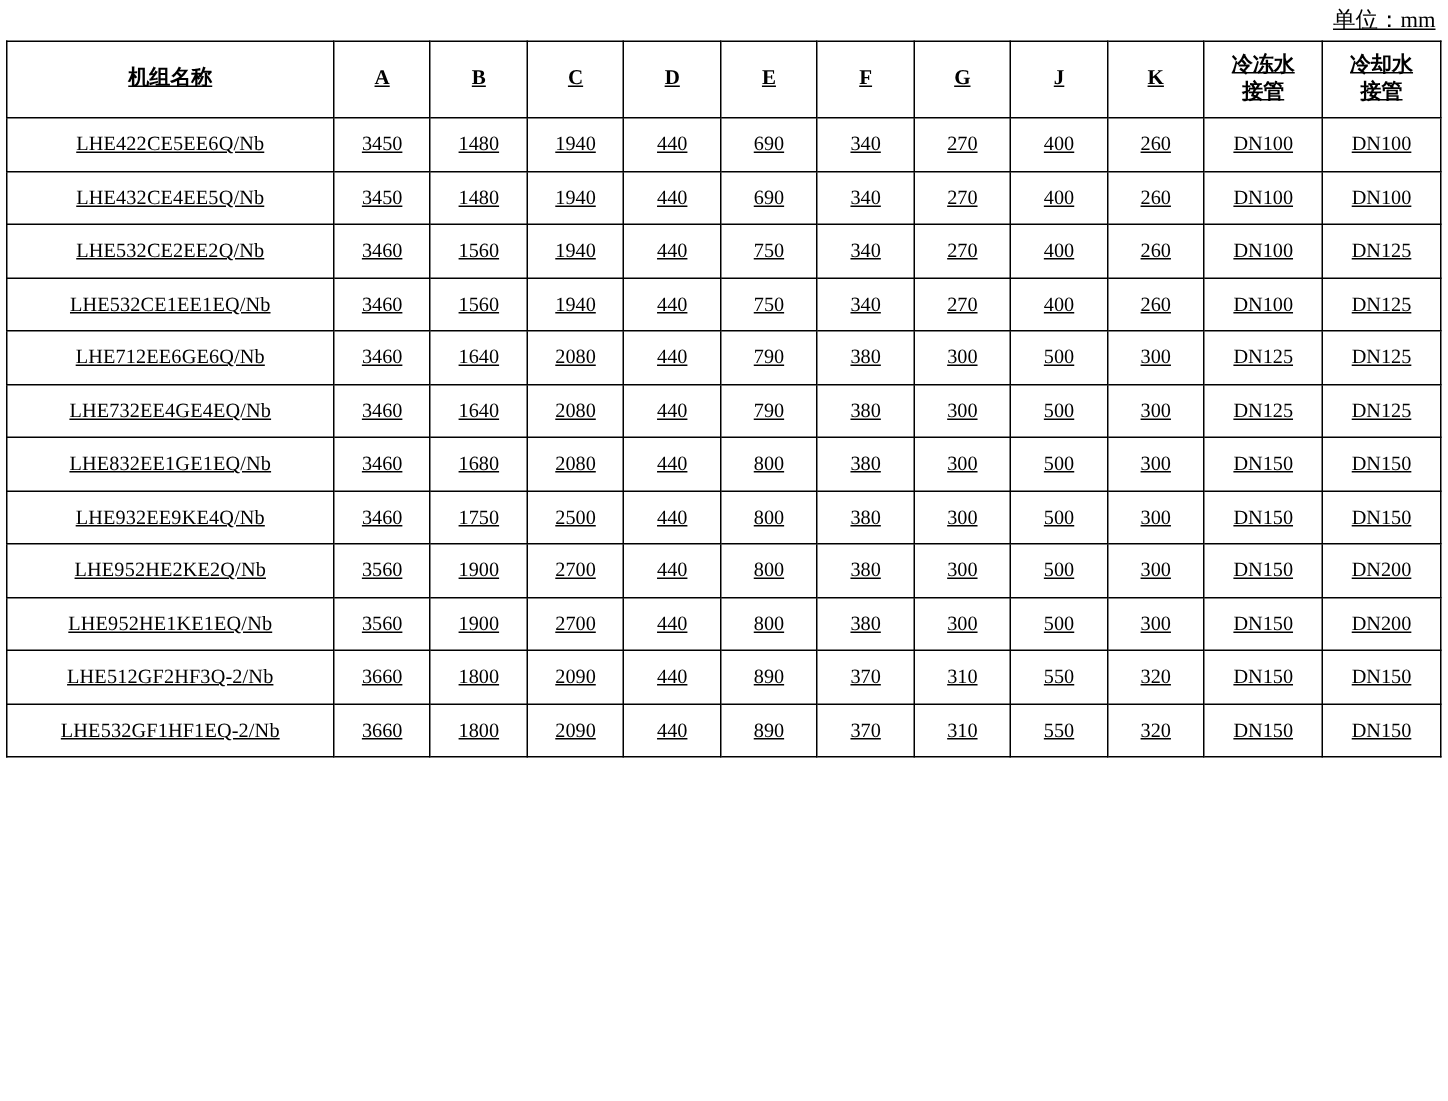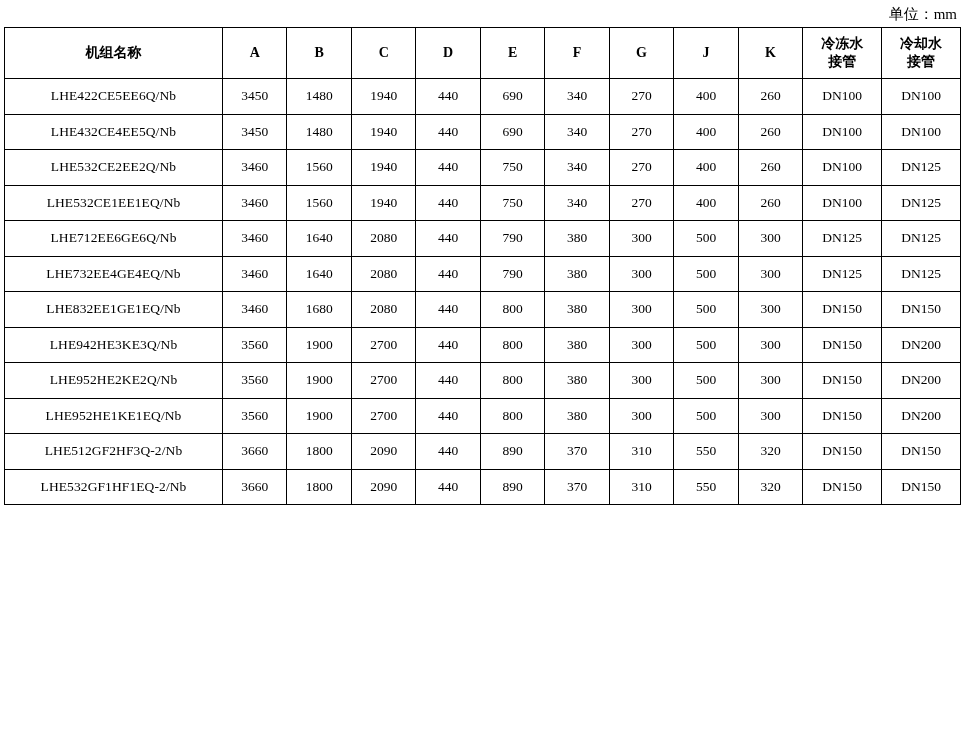--- a/index.html
+++ b/index.html
@@ -12,20 +12,21 @@
     height: 734px;
     overflow: hidden;
     font-family: "Liberation Serif", "DejaVu Serif", serif;
     color: #000000;
   }
   .page {
     position: relative;
     width: 965px;
     height: 592px;
     box-sizing: border-box;
+    text-decoration: underline;
   }
   .unit-line {
     text-align: right;
     font-size: 15px;
     line-height: 20px;
     padding: 4px 8px 3px 0;
     font-family: "Liberation Serif", "DejaVu Serif", serif;
   }
   table.spec {
     border-collapse: collapse;
@@ -190,32 +191,32 @@
           <td>440</td>
           <td>800</td>
           <td>380</td>
           <td>300</td>
           <td>500</td>
           <td>300</td>
           <td>DN150</td>
           <td>DN150</td>
         </tr>
         <tr>
-          <td class="model">LHE942HE3KE3Q/Nb</td>
-          <td>3560</td>
-          <td>1900</td>
-          <td>2700</td>
-          <td>440</td>
-          <td>800</td>
-          <td>380</td>
-          <td>300</td>
-          <td>500</td>
-          <td>300</td>
-          <td>DN150</td>
-          <td>DN200</td>
+          <td class="model">LHE932EE9KE4Q/Nb</td>
+          <td>3460</td>
+          <td>1750</td>
+          <td>2500</td>
+          <td>440</td>
+          <td>800</td>
+          <td>380</td>
+          <td>300</td>
+          <td>500</td>
+          <td>300</td>
+          <td>DN150</td>
+          <td>DN150</td>
         </tr>
         <tr>
           <td class="model">LHE952HE2KE2Q/Nb</td>
           <td>3560</td>
           <td>1900</td>
           <td>2700</td>
           <td>440</td>
           <td>800</td>
           <td>380</td>
           <td>300</td>

